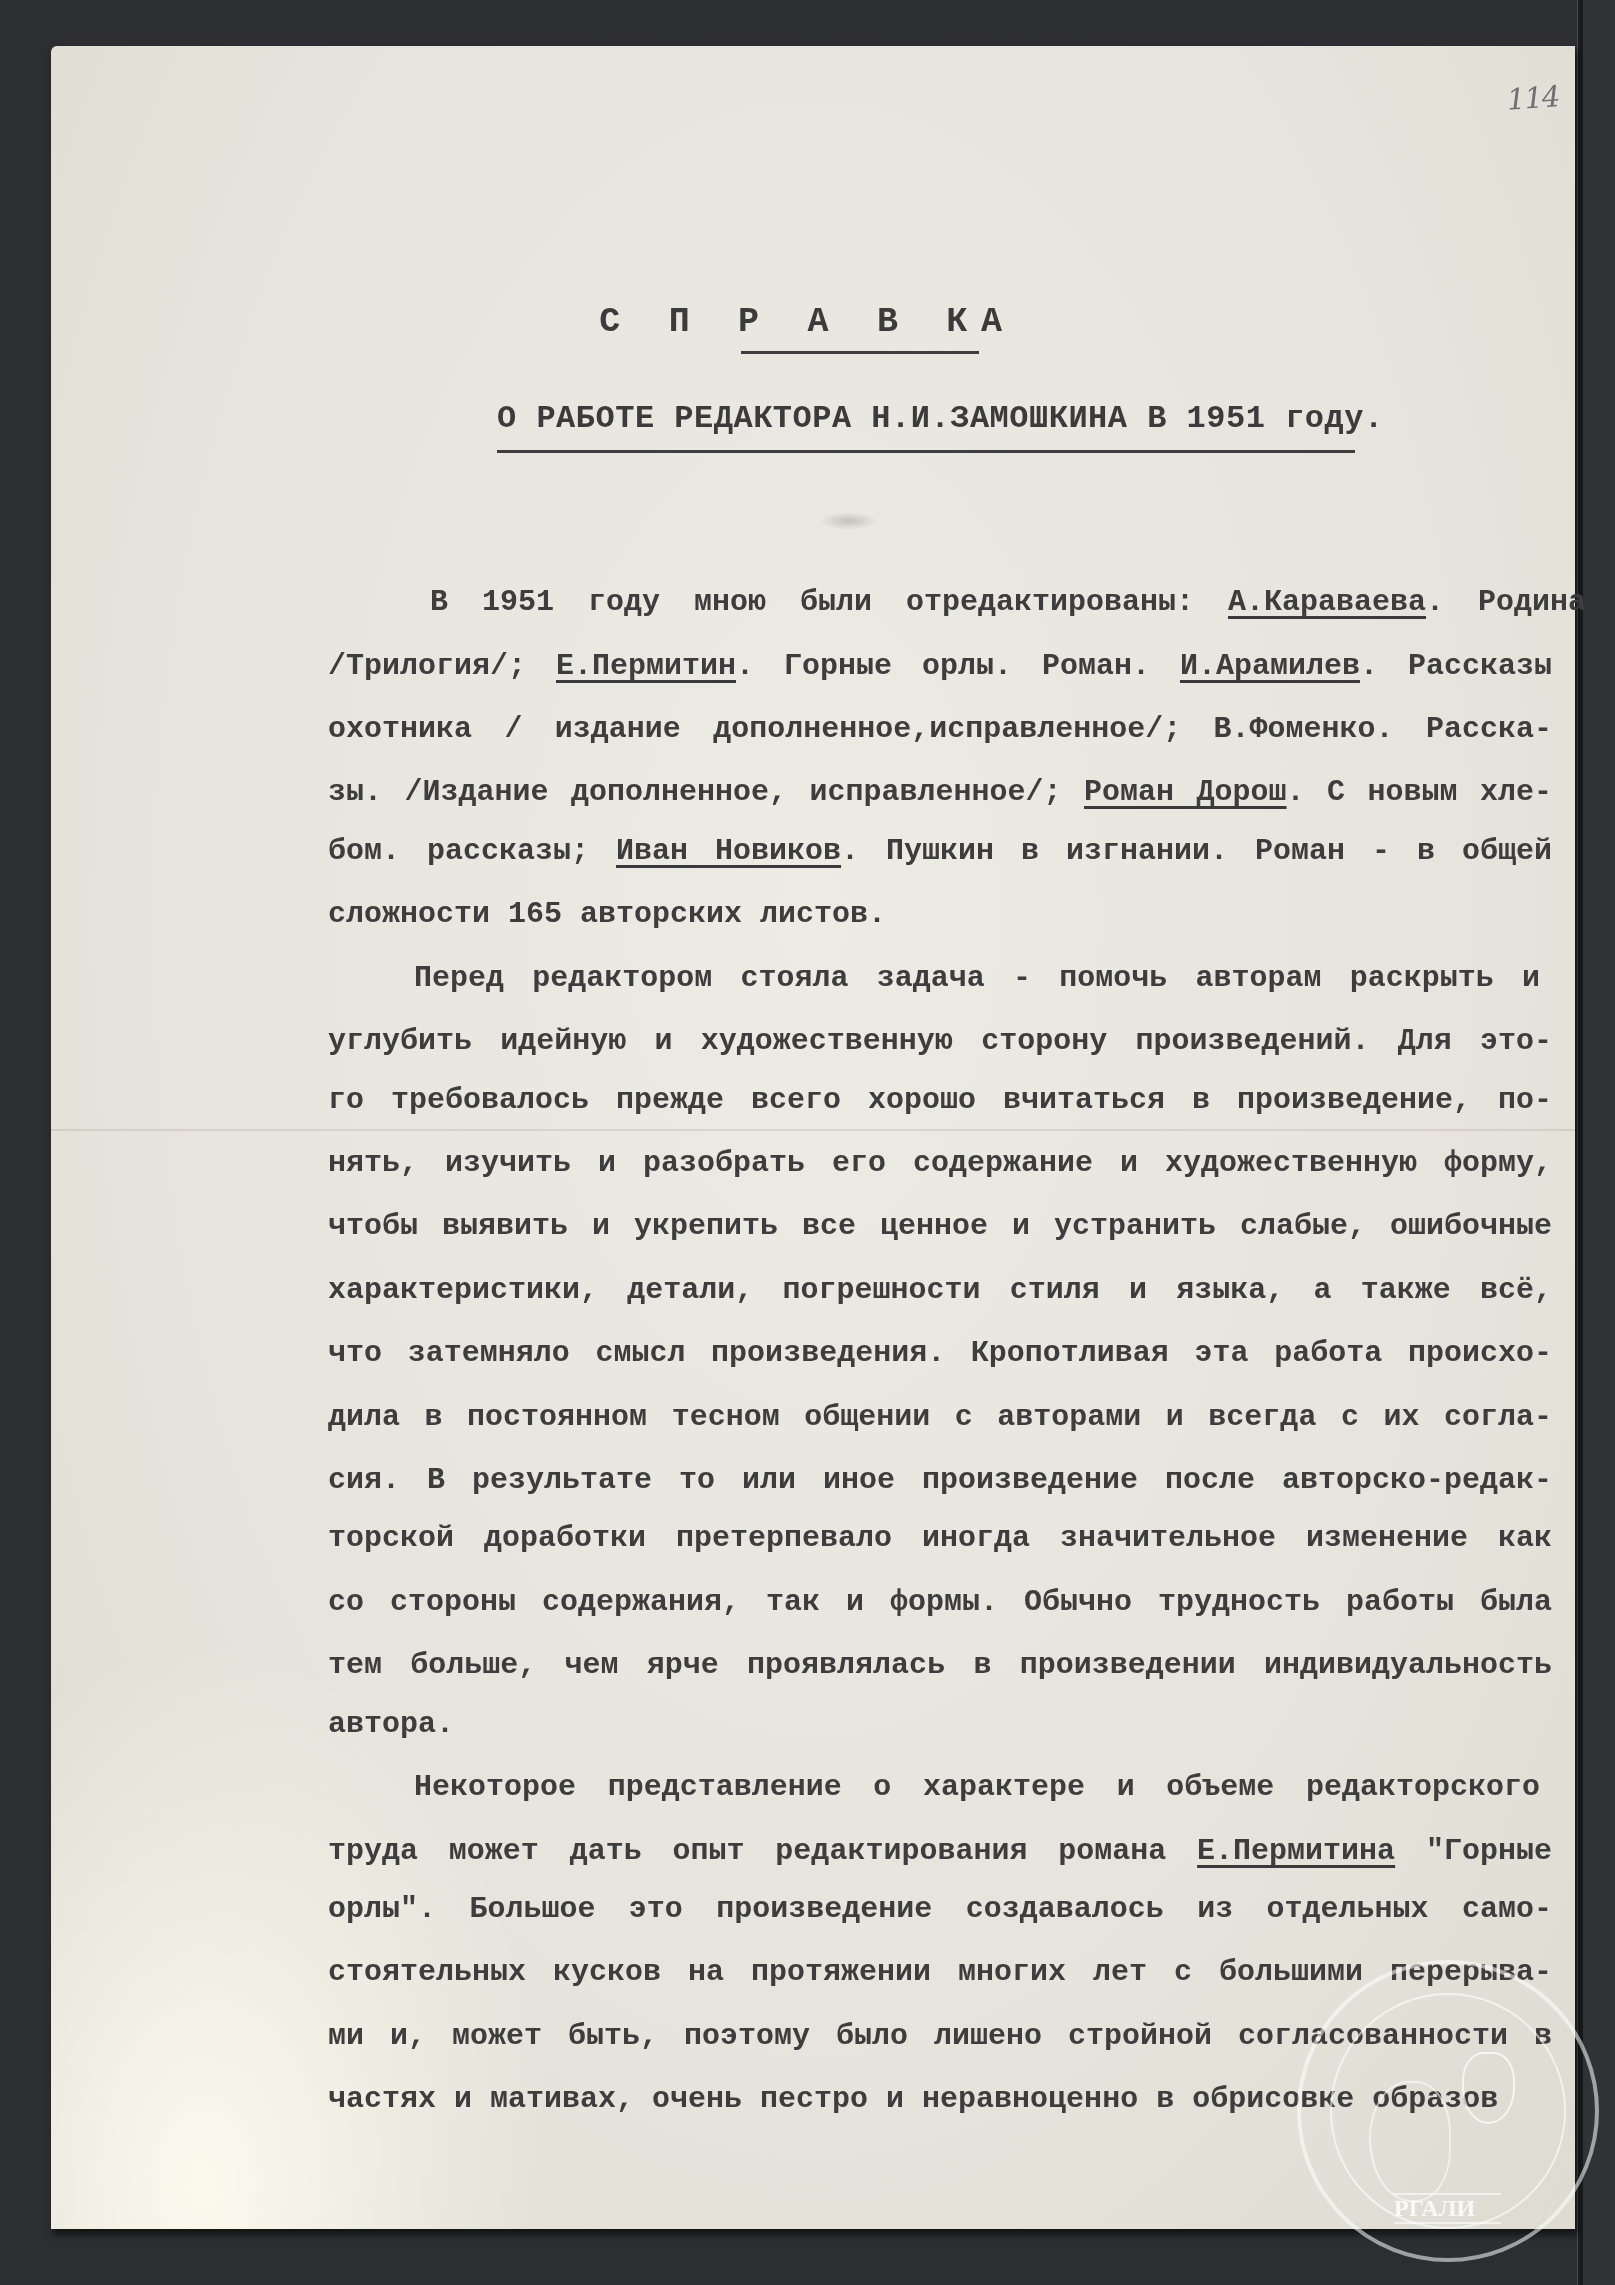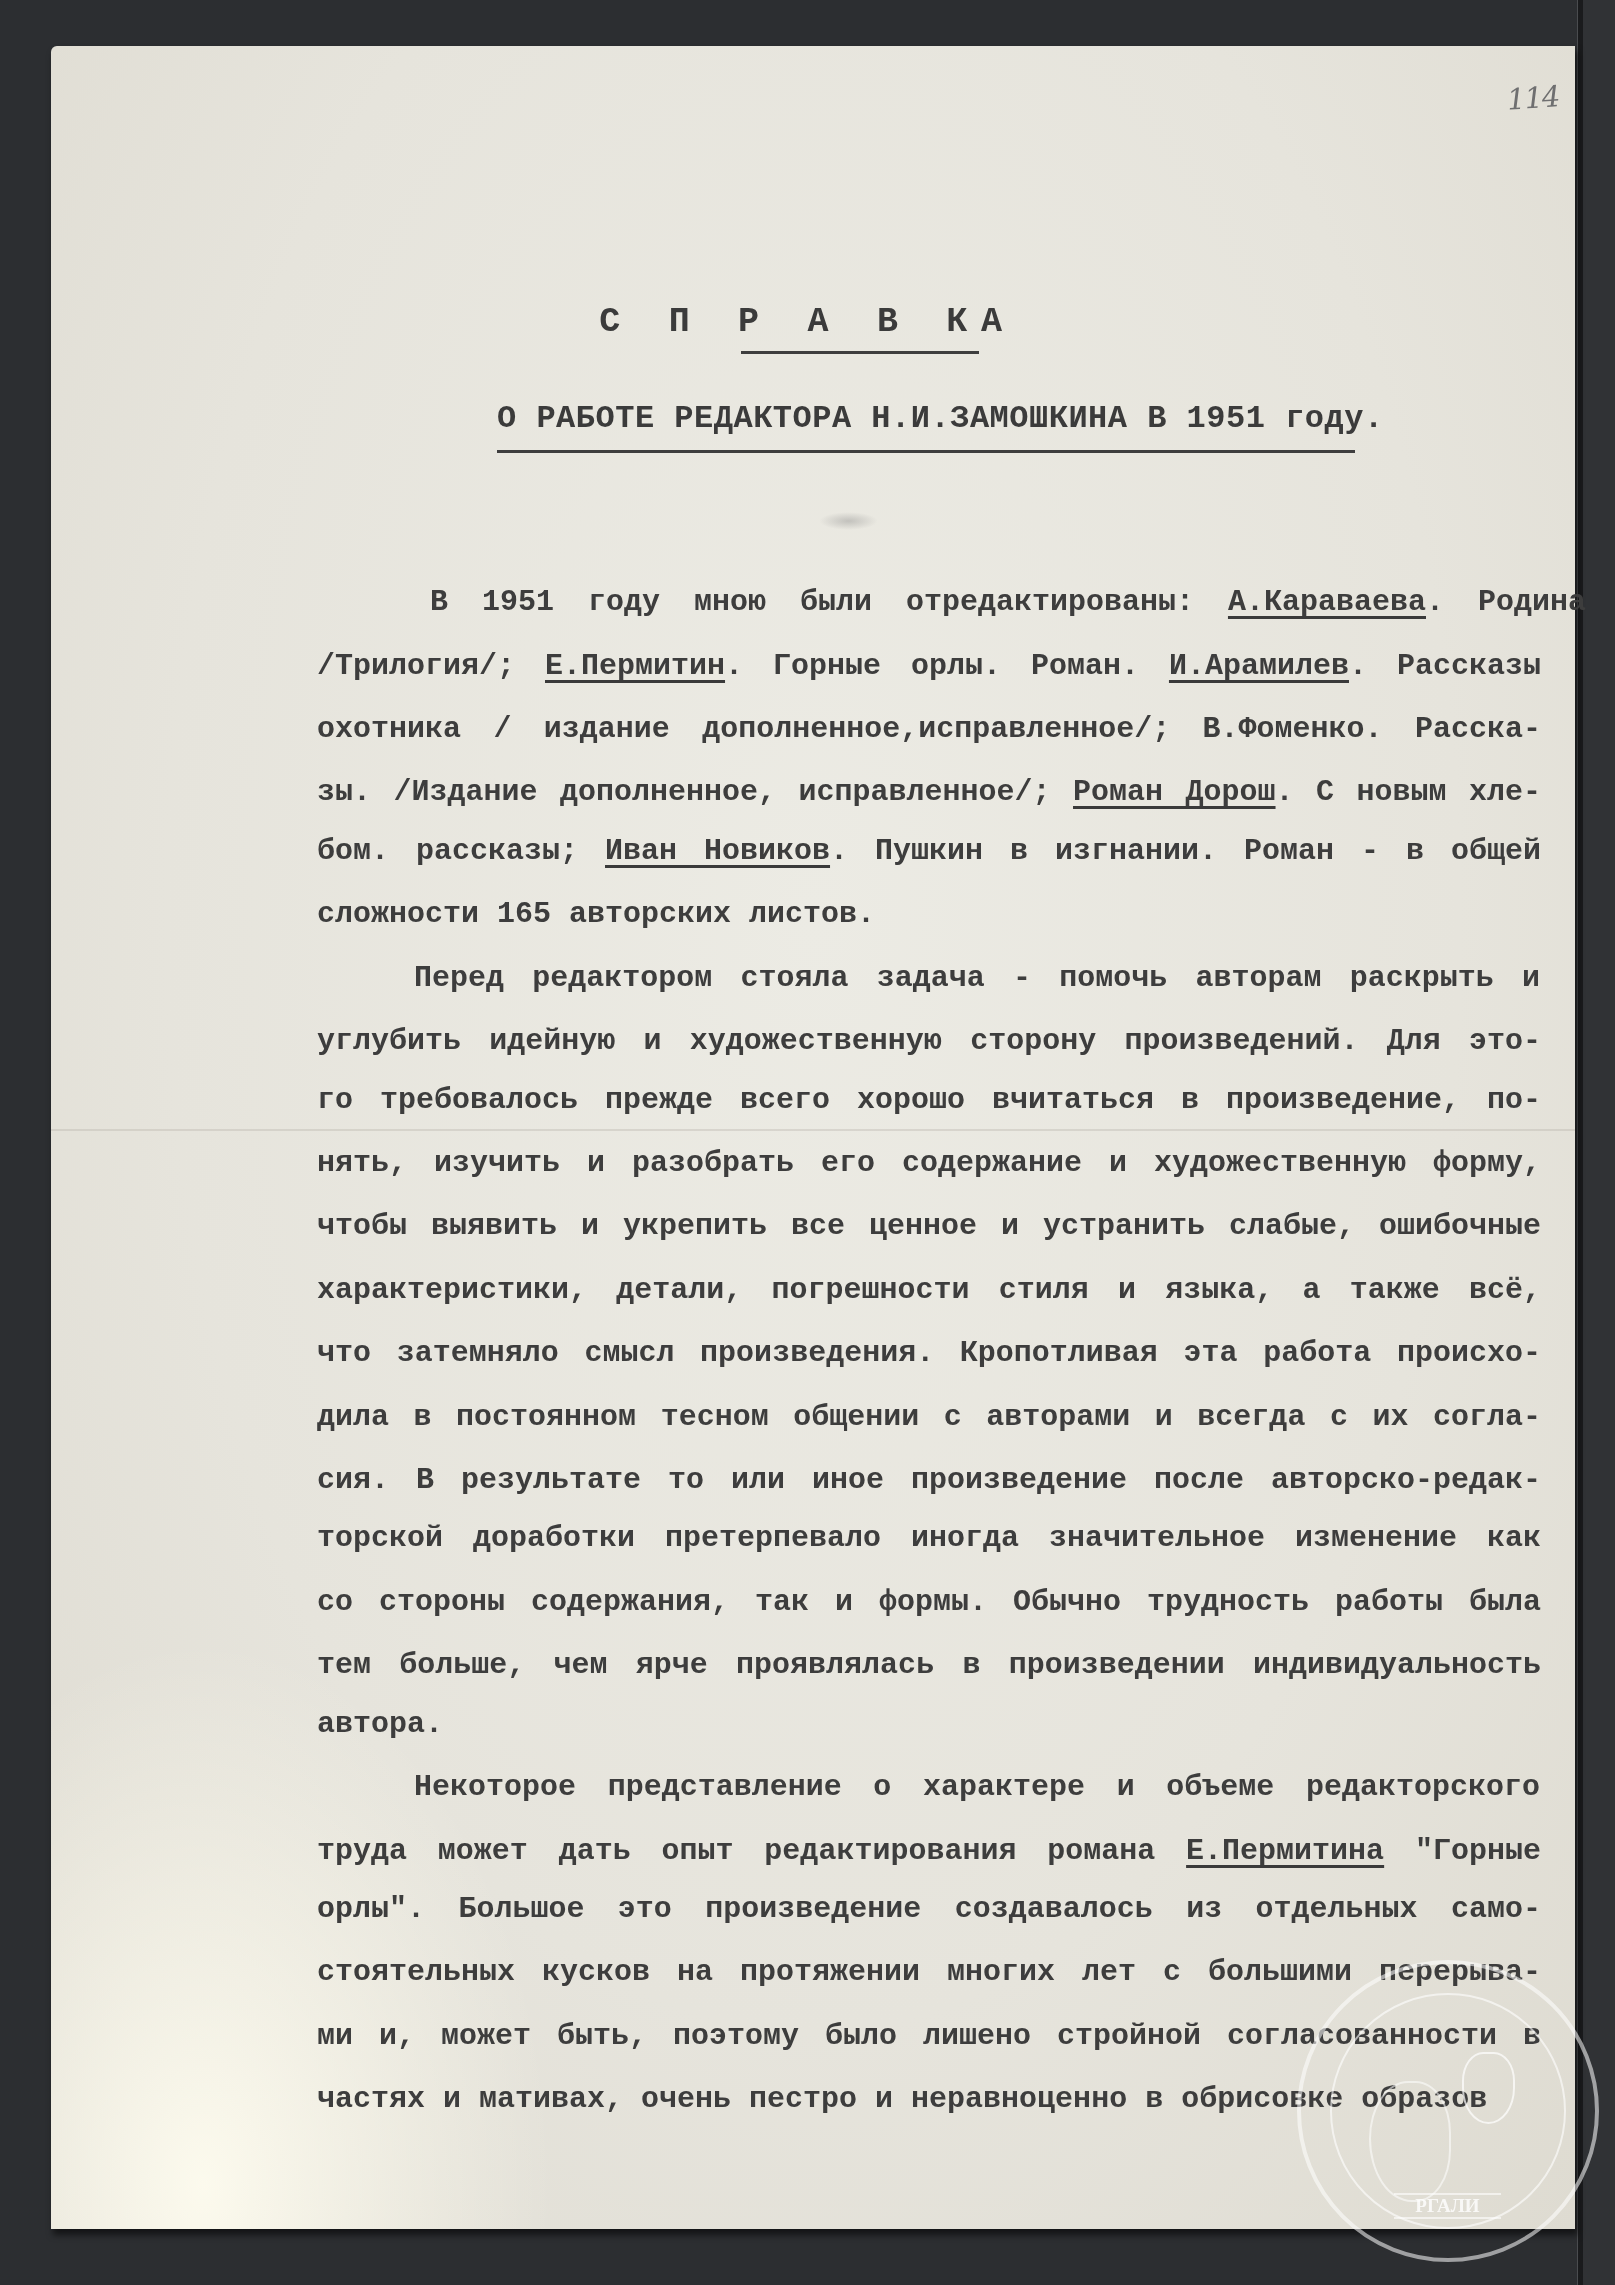--- a/index.html
+++ b/index.html
@@ -56,21 +56,21 @@
     .subtitle-underline {
       position: absolute; left: 497px; top: 450px; width: 858px; height: 2.9px;
       background: #3e3e3e;
     }
     .smudge {
       position: absolute; left: 819px; top: 512px; width: 59px; height: 17.6px;
       background: radial-gradient(ellipse, rgba(120,120,120,0.35), rgba(120,120,120,0) 70%);
     }
     .line {
       position: absolute;
-      left: 317px; width: 1224px;
+      left: 328px; width: 1224px;
       font-size: 30px; font-weight: bold; color: #3d3d3d;
       white-space: nowrap; text-align: justify; text-align-last: justify;
       letter-spacing: 0px; line-height: 39px; height: 39px;
     }
     .line.indent { left: 414px; width: 1126px; }
     .line.first-indent { left: 385px; width: 1156px; }
     .line.short { text-align-last: left; }
     .u {
       text-decoration: underline; text-decoration-thickness: 2.9px;
       text-underline-offset: 5.9px; text-decoration-color: #3a3a3a;
@@ -80,22 +80,22 @@
       border-radius: 50%;
       border: 4.9px solid rgba(255,255,255,0.55);
       box-sizing: border-box;
     }
     .stamp-inner {
       position: absolute; left: 29px; top: 29px; right: 29px; bottom: 29px;
       border-radius: 50%; border: 2.9px solid rgba(255,255,255,0.6);
     }
     .stamp-label {
       position: absolute; left: 93px; top: 229px; width: 107px;
-      text-align: center; color: rgba(255,255,255,0.8);
-      font-family: "Liberation Serif", serif; font-size: 19px; font-weight: bold;
+      text-align: left; color: rgba(255,255,255,0.8);
+      font-family: "Liberation Serif", serif; font-size: 24px; font-weight: bold;
       border-top: 2px solid rgba(255,255,255,0.6);
       border-bottom: 2px solid rgba(255,255,255,0.6);
     }
     .stamp-mask {
       position: absolute; left: 161px; top: 88px; width: 49px; height: 68px;
       border: 2.9px solid rgba(255,255,255,0.7); border-radius: 40% 40% 50% 50%;
     }
     .stamp-palette {
       position: absolute; left: 68px; top: 117px; width: 78px; height: 117px;
       border: 2.9px solid rgba(255,255,255,0.55); border-radius: 50% 45% 45% 55%;

